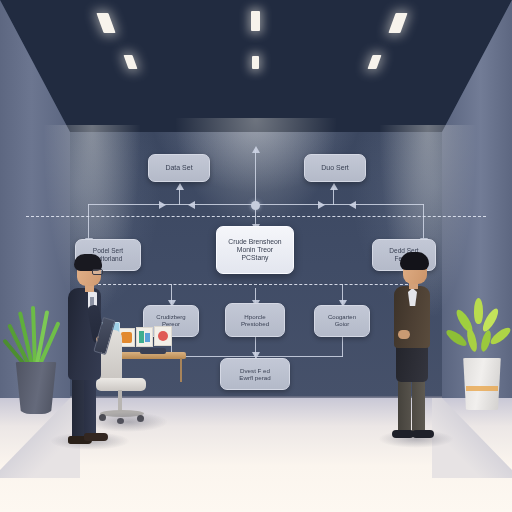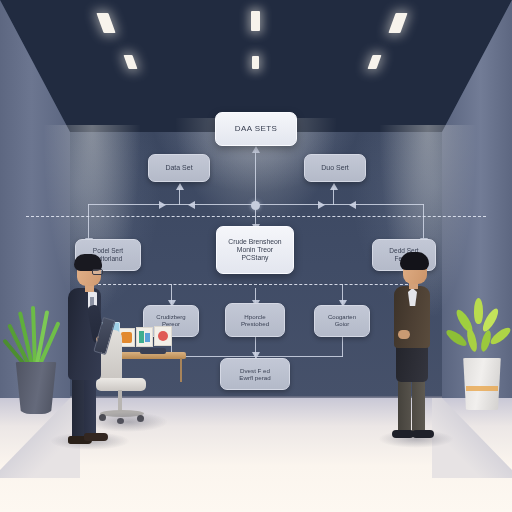--- a/index.html
+++ b/index.html
@@ -160,23 +160,20 @@
     <div class="arrow down" style="left:167.5px;top:300px;"></div>
     <div class="line v" style="left:342px;top:284px;height:22px;"></div>
     <div class="arrow down" style="left:338.5px;top:300px;"></div>
 
     <div class="line v" style="left:171px;top:337px;height:20px;"></div>
     <div class="line v" style="left:342px;top:337px;height:20px;"></div>
     <div class="line h" style="left:171px;top:356px;width:172px;"></div>
     <div class="line v" style="left:255px;top:337px;height:22px;"></div>
     <div class="arrow down" style="left:251.5px;top:352px;"></div>
 
-    <div class="node primary" style="left:215px;top:112px;width:82px;height:34px;font-size:8px;letter-spacing:.4px;">
-      <span>DAA SETS</span>
-    </div>
 
     <div class="node" style="left:148px;top:154px;width:62px;height:28px;font-size:7px;">
       <span>Data Set</span>
     </div>
 
     <div class="node" style="left:304px;top:154px;width:62px;height:28px;font-size:7px;">
       <span>Duo Sert</span>
     </div>
 
     <div class="node" style="left:75px;top:239px;width:66px;height:32px;font-size:6.5px;">

